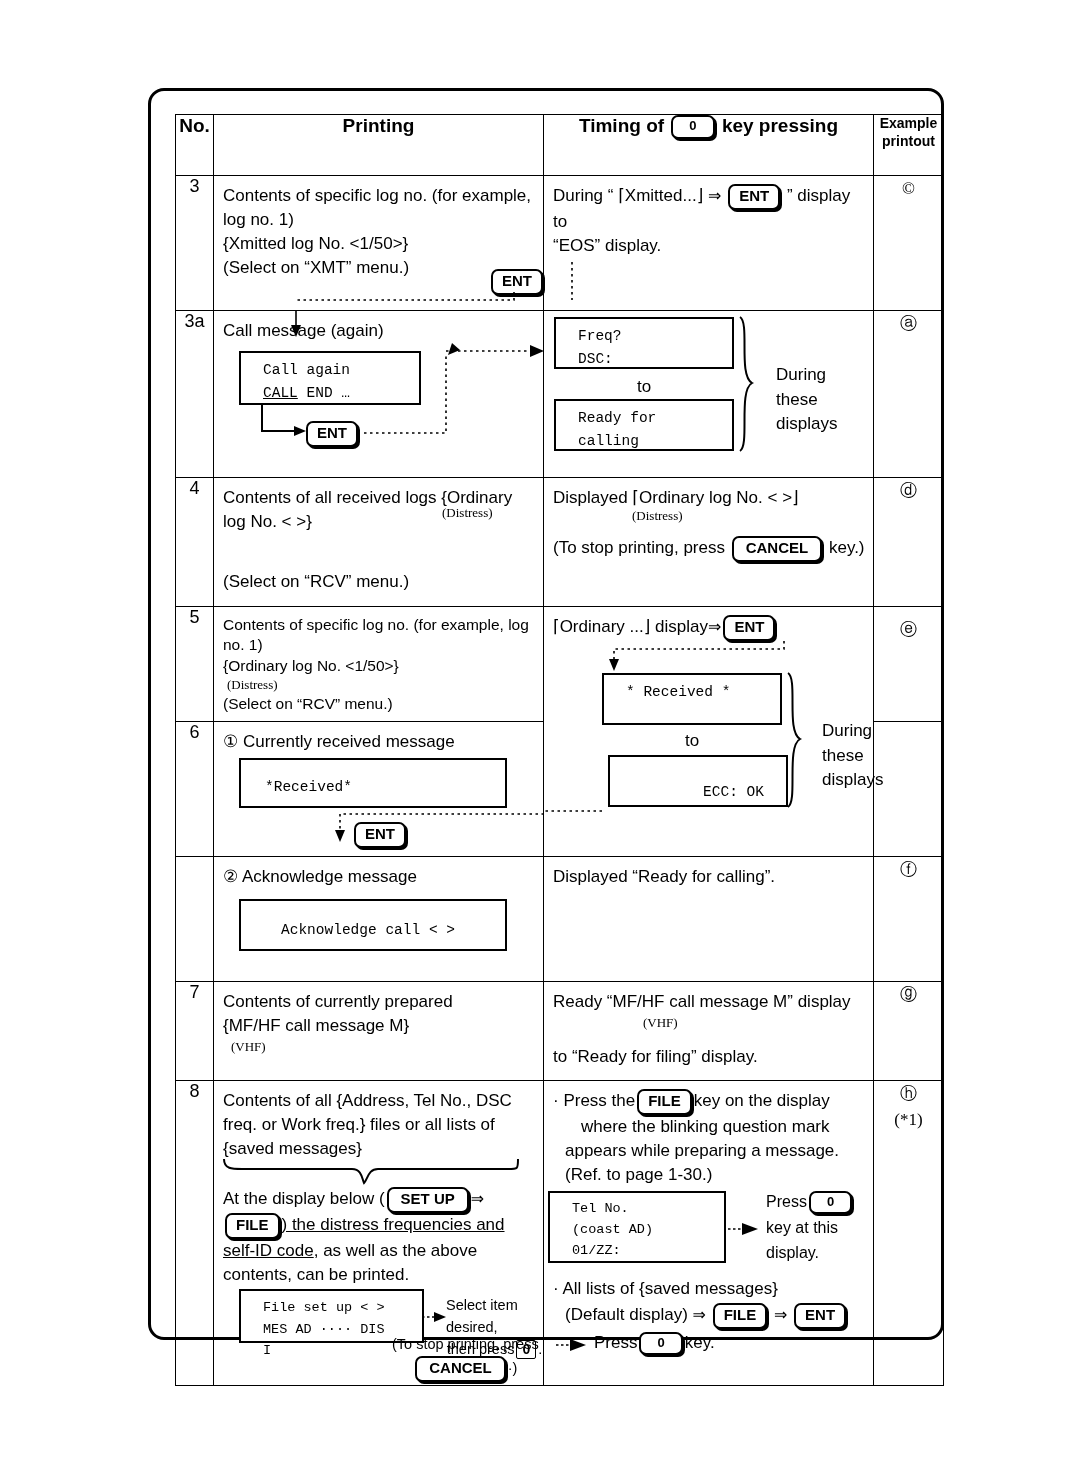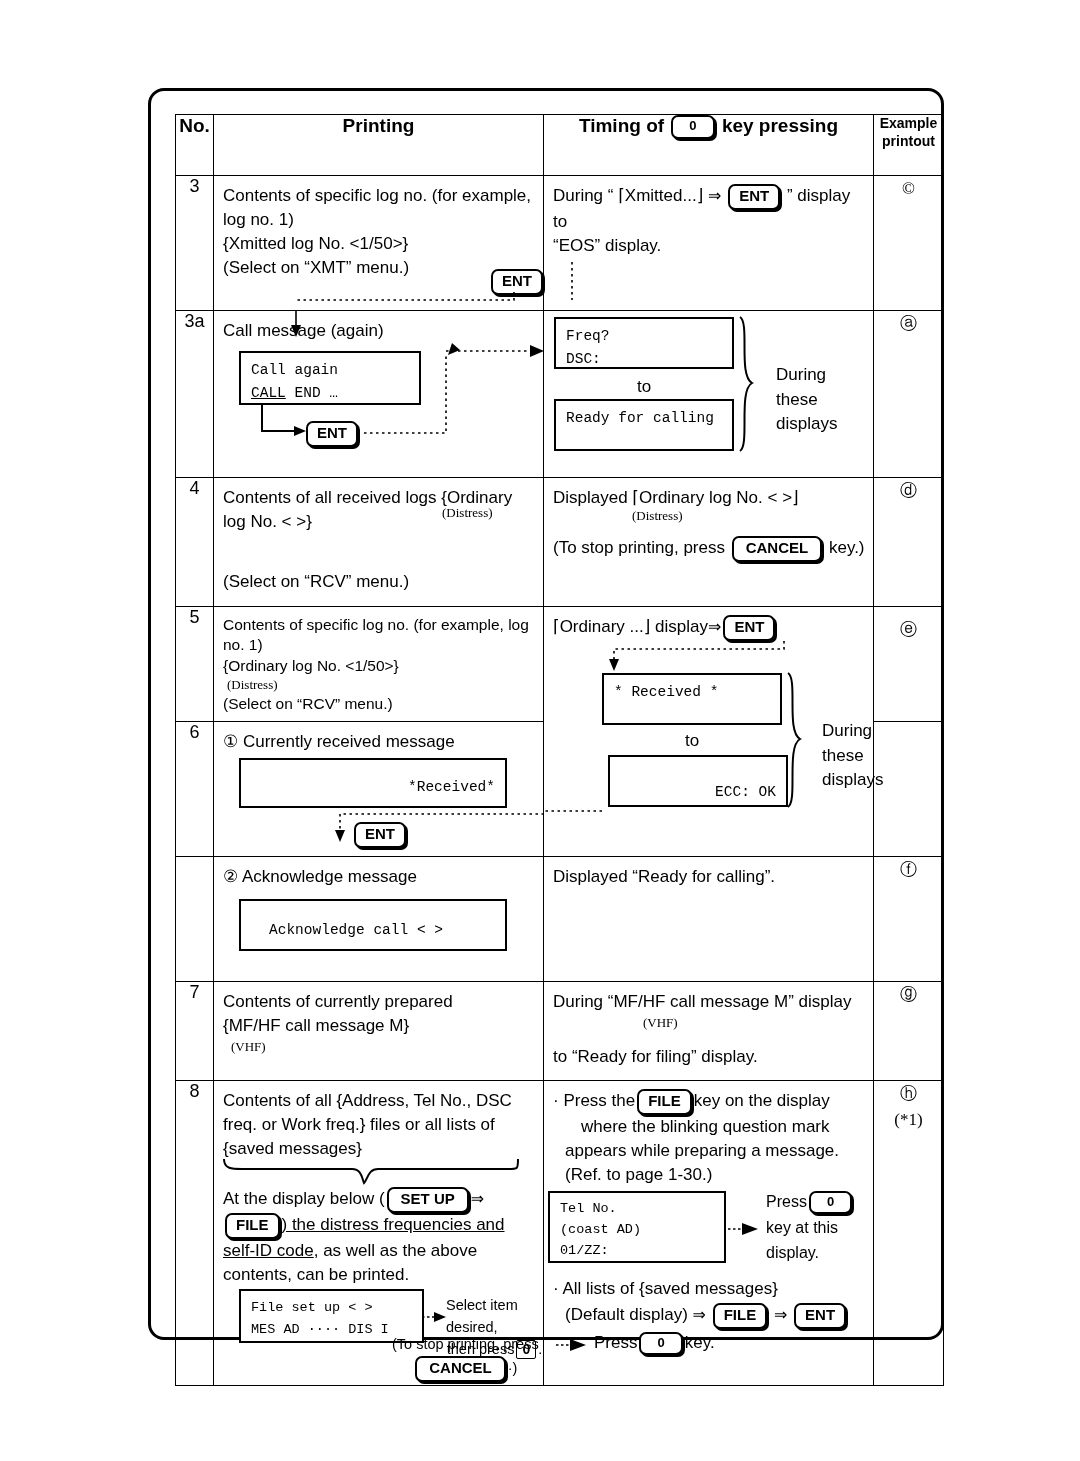--- a/index.html
+++ b/index.html
@@ -72,21 +72,21 @@
   .key.k-zero{padding:1px 16px 2px 16px;font-size:13px;}
   .key.k-wide{padding:1px 12px 2px 12px;}
   .key.k-plain{box-shadow:none;border-width:1.6px;border-radius:2px;padding:0 5px;font-size:14px;}
 
   
   .lcd{
     border:2px solid #000;
     font-family:"Liberation Mono", monospace;
     font-size:14.5px;
     line-height:1.6;
-    padding:6px 10px;
+    padding:6px 22px;
     background:#fff;
     box-sizing:border-box;
   }
   .lcd .u{text-decoration:underline;}
   .lcd .right{text-align:right;}
 
   .arrow-g{font-size:16px;}
 
   
   svg.ov{position:absolute;left:0;top:0;pointer-events:none;overflow:visible;}
@@ -300,21 +300,21 @@
             </div>
         </td>
       </tr>
 
       <tr>
         <td class="num">6</td>
         <td>
           <div class="cell" style="height:118px;">
             <p>① Currently received message</p>
             <div class="lcd" style="position:absolute;left:25px;top:36px;width:268px;height:50px;">
-              <div style="margin-top:10px;margin-left:8px;text-align:right;">*Received*</div>
+              <div style="margin-top:10px;margin-left:2px;">*Received*</div>
             </div>
             <span class="key" style="position:absolute;left:138px;top:100px;z-index:5;background:#fff;">ENT</span>
             <svg class="ov" width="330" height="126">
               <path d="M 330 92 L 126 92 L 126 110" stroke="#000" stroke-width="1.6" fill="none" stroke-dasharray="2.5,3.5"></path>
               <polygon points="121,108 131,108 126,120" fill="#000"></polygon>
             </svg>
           </div>
         </td>
         <td>
           <div class="exmark">
@@ -347,21 +347,21 @@
         <td class="num">7</td>
         <td>
           <div class="cell" style="height:82px;">
             <p>Contents of currently prepared</p>
             <p>{MF/HF call message M}</p>
             <p class="anno" style="margin-left:8px;">(VHF)</p>
           </div>
         </td>
         <td>
           <div class="cell" style="height:82px;">
-            <p>During “MF/HF call message M” display</p>
+            <p>Ready “MF/HF call message M” display</p>
             <p class="anno" style="margin-left:90px;">(VHF)</p>
             <p style="margin-top:12px;">to “Ready for filing” display.</p>
           </div>
         </td>
         <td class="exmark">
           <div class="ci">ⓖ</div>
         </td>
       </tr>
 
       <tr>

